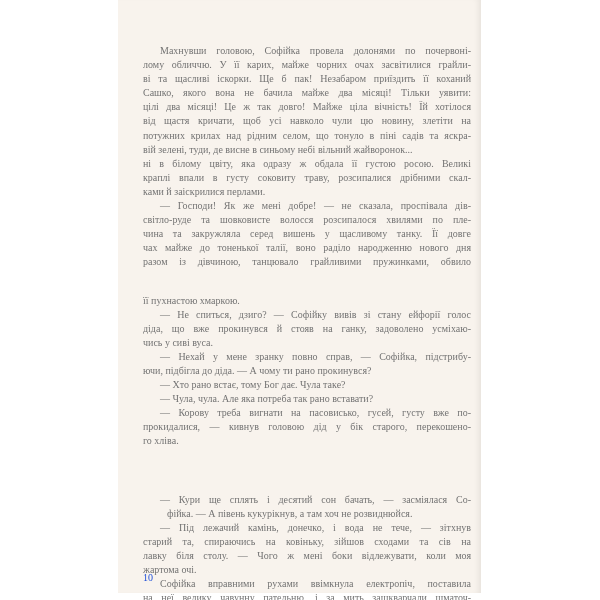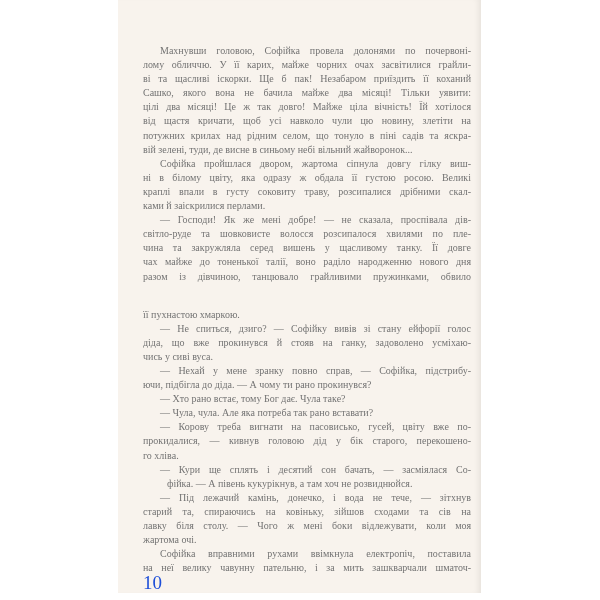--- a/index.html
+++ b/index.html
@@ -41,58 +41,57 @@
       padding-left: 17px;
     }
     .line.last {
       text-align-last: left;
     }
     .page-number {
       position: absolute;
       left: 25px;
       top: 572px;
       font-family: "Liberation Serif", "DejaVu Serif", serif;
-      font-size: 19px;
+      font-size: 10px;
       color: #1d4ed8;
     }
   </style>
 </head>
 <body>
 
 <div class="page">
   <div class="text-block" id="text-block">
       <span class="line indent" style="height: 14.1081px; line-height: 14.1081px;">Махнувши головою, Софійка провела долонями по почервоні-</span>
       <span class="line" style="height: 14.1081px; line-height: 14.1081px;">лому обличчю. У її карих, майже чорних очах засвітилися грайли-</span>
       <span class="line" style="height: 14.1081px; line-height: 14.1081px;">ві та щасливі іскорки. Ще б пак! Незабаром приїздить її коханий</span>
       <span class="line" style="height: 14.1081px; line-height: 14.1081px;">Сашко, якого вона не бачила майже два місяці! Тільки уявити:</span>
       <span class="line" style="height: 14.1081px; line-height: 14.1081px;">цілі два місяці! Це ж так довго! Майже ціла вічність! Їй хотілося</span>
       <span class="line" style="height: 14.1081px; line-height: 14.1081px;">від щастя кричати, щоб усі навколо чули цю новину, злетіти на</span>
       <span class="line" style="height: 14.1081px; line-height: 14.1081px;">потужних крилах над рідним селом, що тонуло в піні садів та яскра-</span>
       <span class="line last" style="height: 14.1081px; line-height: 14.1081px;">вій зелені, туди, де висне в синьому небі вільний жайворонок...</span>
-      <span class="line indent" style="height: 14.1081px; line-height: 14.1081px;">Софійка пройшлася двором, жартома сіпнула довгу гілку виш-</span>
       <span class="line" style="height: 14.1081px; line-height: 14.1081px;">ні в білому цвіту, яка одразу ж обдала її густою росою. Великі</span>
       <span class="line" style="height: 14.1081px; line-height: 14.1081px;">краплі впали в густу соковиту траву, розсипалися дрібними скал-</span>
       <span class="line last" style="height: 14.1081px; line-height: 14.1081px;">ками й заіскрилися перлами.</span>
       <span class="line indent" style="height: 14.1081px; line-height: 14.1081px;">— Господи! Як же мені добре! — не сказала, проспівала дів-</span>
       <span class="line" style="height: 14.1081px; line-height: 14.1081px;">світло-руде та шовковисте волосся розсипалося хвилями по пле-</span>
       <span class="line" style="height: 14.1081px; line-height: 14.1081px;">чина та закружляла серед вишень у щасливому танку. Її довге</span>
       <span class="line" style="height: 14.1081px; line-height: 14.1081px;">чах майже до тоненької талії, воно раділо народженню нового дня</span>
       <span class="line" style="height: 14.1081px; line-height: 14.1081px;">разом із дівчиною, танцювало грайливими пружинками, обвило</span>
       <span class="line last" style="height: 14.1081px; line-height: 14.1081px; margin-top: 24px;">її пухнастою хмаркою.</span>
       <span class="line indent" style="height: 14.1081px; line-height: 14.1081px;">— Не спиться, дзиго? — Софійку вивів зі стану ейфорії голос</span>
       <span class="line" style="height: 14.1081px; line-height: 14.1081px;">діда, що вже прокинувся й стояв на ганку, задоволено усміхаю-</span>
       <span class="line last" style="height: 14.1081px; line-height: 14.1081px;">чись у сиві вуса.</span>
       <span class="line indent" style="height: 14.1081px; line-height: 14.1081px;">— Нехай у мене зранку повно справ, — Софійка, підстрибу-</span>
       <span class="line last" style="height: 14.1081px; line-height: 14.1081px;">ючи, підбігла до діда. — А чому ти рано прокинувся?</span>
       <span class="line indent last" style="height: 14.1081px; line-height: 14.1081px;">— Хто рано встає, тому Бог дає. Чула таке?</span>
       <span class="line indent last" style="height: 14.1081px; line-height: 14.1081px;">— Чула, чула. Але яка потреба так рано вставати?</span>
-      <span class="line indent" style="height: 14.1081px; line-height: 14.1081px;">— Корову треба вигнати на пасовисько, гусей, цвіту вже по-</span>
+      <span class="line indent" style="height: 14.1081px; line-height: 14.1081px;">— Корову треба вигнати на пасовисько, гусей, густу вже по-</span>
       <span class="line" style="height: 14.1081px; line-height: 14.1081px;">прокидалися, — кивнув головою дід у бік старого, перекошено-</span>
       <span class="line last" style="height: 14.1081px; line-height: 14.1081px;">го хліва.</span>
-      <span class="line indent" style="height: 14.1081px; line-height: 14.1081px;">— Кури ще сплять і десятий сон бачать, — засміялася Со-</span>
+      <span class="line indent" style="height: 14.1081px; line-height: 14.1081px; margin-top: 44px;">— Кури ще сплять і десятий сон бачать, — засміялася Со-</span>
       <span class="line last" style="height: 14.1081px; line-height: 14.1081px; margin-left: 24px;">фійка. — А півень кукурікнув, а там хоч не розвиднюйся.</span>
       <span class="line indent" style="height: 14.1081px; line-height: 14.1081px;">— Під лежачий камінь, донечко, і вода не тече, — зітхнув</span>
       <span class="line" style="height: 14.1081px; line-height: 14.1081px;">старий та, спираючись на ковіньку, зійшов сходами та сів на</span>
       <span class="line" style="height: 14.1081px; line-height: 14.1081px;">лавку біля столу. — Чого ж мені боки відлежувати, коли моя</span>
       <span class="line last" style="height: 14.1081px; line-height: 14.1081px;">жартома очі.</span>
       <span class="line indent" style="height: 14.1081px; line-height: 14.1081px;">Софійка вправними рухами ввімкнула електропіч, поставила</span>
       <span class="line" style="height: 14.1081px; line-height: 14.1081px;">на неї велику чавунну пательню, і за мить зашкварчали шматоч-</span>
     </div>
   <div class="page-number">10</div>
 </div>

